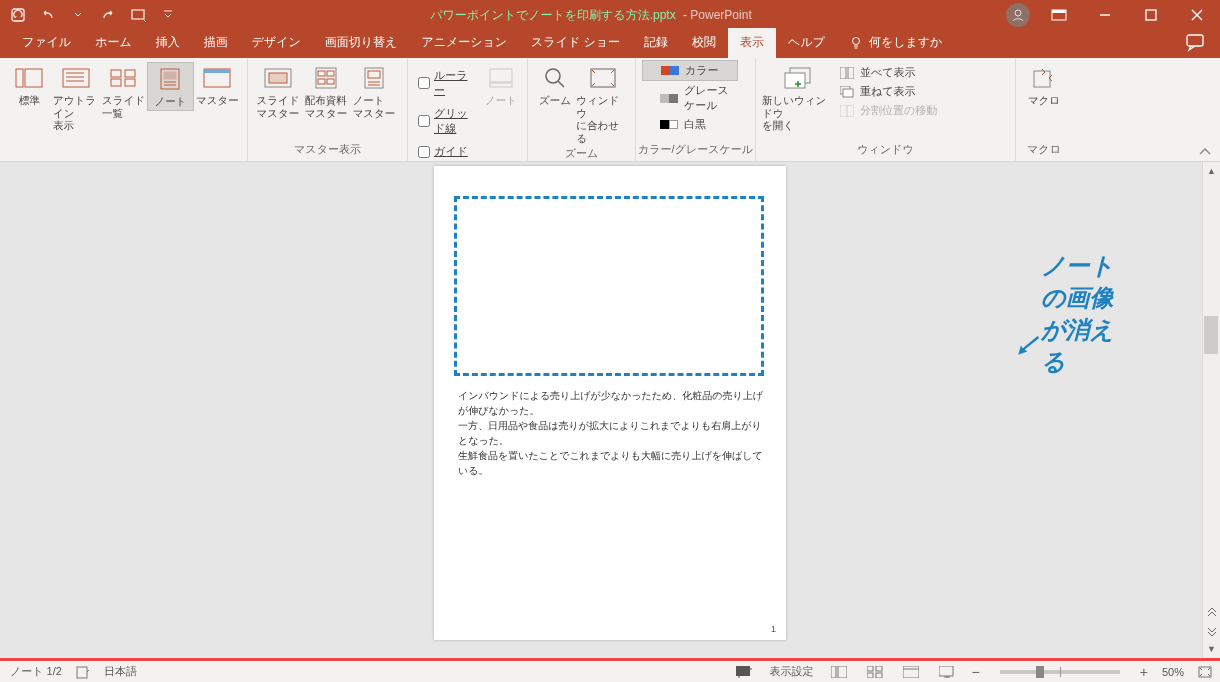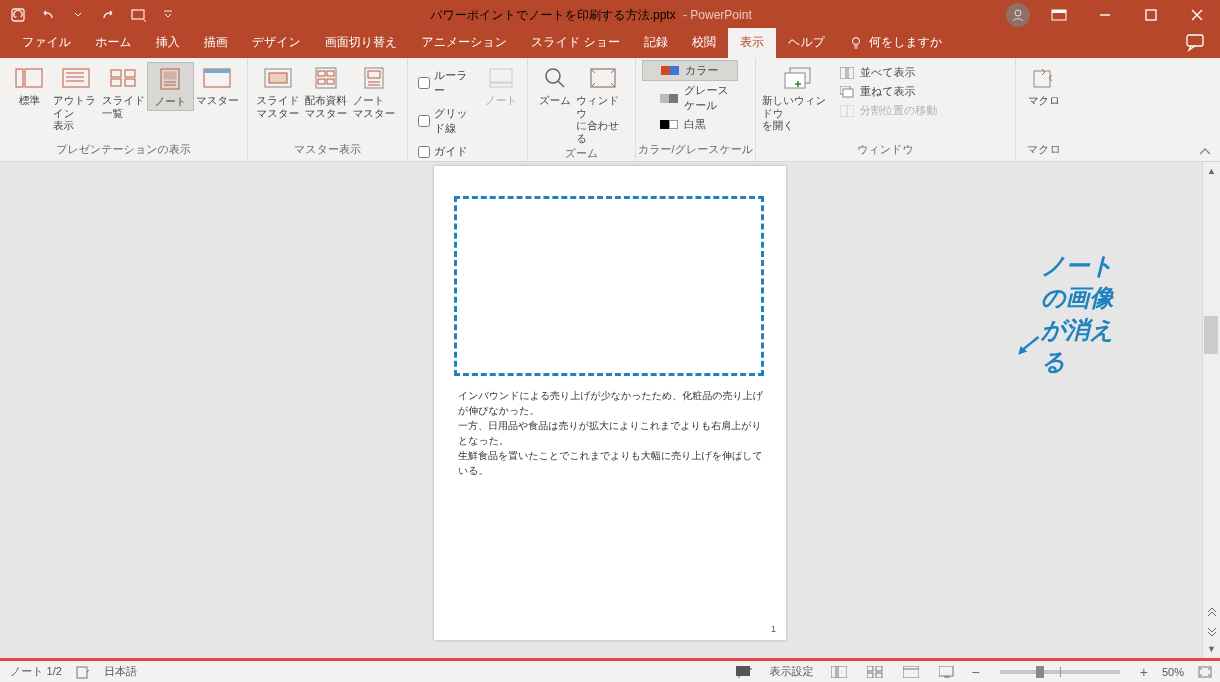--- a/index.html
+++ b/index.html
@@ -3,21 +3,21 @@
 <meta charset="utf-8">
 <style>
   * { box-sizing: border-box; margin: 0; padding: 0; font-family: "Yu Gothic UI", "Meiryo", sans-serif; }
   body { width: 1220px; height: 682px; background: #fff; overflow: hidden; position: relative; }
 
   
   .titlebar { height: 30px; background: #b7472a; display: flex; align-items: center; color: #fff; font-size: 12px; }
   .titlebar .qat { display: flex; align-items: center; gap: 14px; padding-left: 10px; }
   .titlebar .qat .ic { width: 16px; height: 16px; display: flex; align-items: center; justify-content: center; opacity: .9; }
   .titlebar .title-center { flex: 1; text-align: center; }
-  .titlebar .title-center .fname { color: #000000; }
+  .titlebar .title-center .fname { color: #86efac; }
   .titlebar .title-center .app { color: #e9c9c2; margin-left: 4px; }
   .titlebar .win-ctrl { display: flex; align-items: center; gap: 0; }
   .titlebar .win-ctrl .wbtn { width: 46px; height: 30px; display: flex; align-items: center; justify-content: center; }
   .titlebar .avatar { width: 24px; height: 24px; border-radius: 50%; background: #8f6f66; display:flex;align-items:center;justify-content:center;margin-right:6px; }
 
   
   .tabs { height: 28px; background: #b7472a; display: flex; align-items: flex-end; color: #fff; font-size: 12px; padding-left: 10px; position: relative; }
   .tabs .tab { padding: 6px 12px 7px; cursor: pointer; }
   .tabs .tab.active { background: #f3f2f1; color: #b7472a; }
   .tabs .tell { display: flex; align-items: center; gap: 6px; padding: 6px 12px 7px; }
@@ -27,21 +27,21 @@
   .ribbon { height: 104px; background: #f3f2f1; border-bottom: 1px solid #d6d6d6; display: flex; font-size: 11px; color: #444; position: relative; }
   .ribbon .group { border-right: 1px solid #dedddc; display: flex; flex-direction: column; }
   .ribbon .group .body { flex: 1; display: flex; align-items: flex-start; padding: 4px 6px 0; }
   .ribbon .group .glabel { text-align: center; font-size: 11px; color: #666; padding-bottom: 4px; position: relative; }
   .ribbon .group .glabel .launcher { position: absolute; right: 4px; bottom: 3px; width: 12px; height: 12px; }
   .rbtn { width: 48px; display: flex; flex-direction: column; align-items: center; text-align: left; line-height: 1.2; padding: 2px 0; cursor: pointer; }
   .rbtn.wide { width: 60px; }
   .rbtn.active { background: #d9d7d4; border: 1px solid #bfbdbb; }
   .rbtn .ricon { width: 32px; height: 24px; margin: 2px 0 4px; display: flex; align-items: center; justify-content: center; }
   .rbtn .rlabel { font-size: 10.5px; }
-  .chk-row { display: flex; align-items: center; gap: 4px; padding: 2px 4px; font-size: 11px; }
+  .chk-row { display: flex; align-items: center; gap: 4px; padding: 2px 4px; font-size: 11px; text-decoration: underline; }
   .chk-row input { width: 12px; height: 12px; }
   .chk-stack { display: flex; flex-direction: column; gap: 4px; padding-top: 4px; }
   .color-row { display: flex; align-items: center; gap: 6px; padding: 2px 18px; font-size: 11px; }
   .color-row.active { background: #d9d7d4; border: 1px solid #bfbdbb; }
   .sw2 { display:flex; }
   .sw2 span { width:9px; height:9px; display:inline-block; }
   .win-opt-row { display:flex; align-items:center; gap:6px; padding:1px 6px; font-size:11px; white-space:nowrap; }
   .win-opt-row.dis { color: #b0afae; }
   .win-opts { display:flex; flex-direction:column; gap:2px; padding-top:2px; }
   .collapse-caret { position:absolute; right:8px; bottom:4px; }
@@ -226,21 +226,20 @@
       <div class="rbtn">
         <div class="ricon">
             <svg width="28" height="20">
               <rect x="1" y="1" width="26" height="18" fill="none" stroke="#c05b3c"></rect>
               <rect x="1" y="1" width="26" height="4" fill="#7aa8d4"></rect>
             </svg>
           </div>
         <div class="rlabel">マスター</div>
       </div>
     </div>
-    <div class="glabel">プレゼンテーションの表示</div>
   </div>
 
   <div class="group" style="width:160px">
     <div class="body">
       <div class="rbtn">
         <div class="ricon">
             <svg width="28" height="20">
               <rect x="1" y="1" width="26" height="18" fill="none" stroke="#888"></rect>
               <rect x="5" y="5" width="18" height="10" fill="#e8cfc6" stroke="#c05b3c"></rect>
             </svg>

